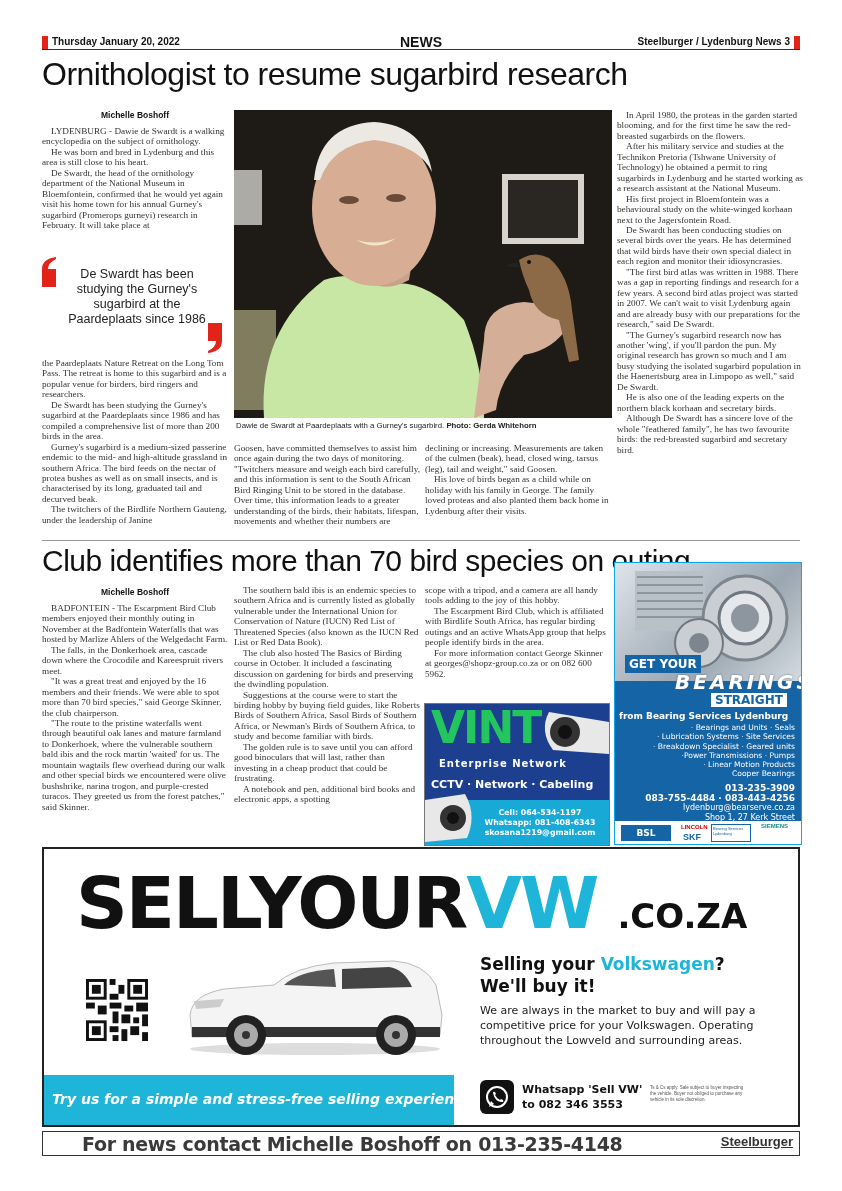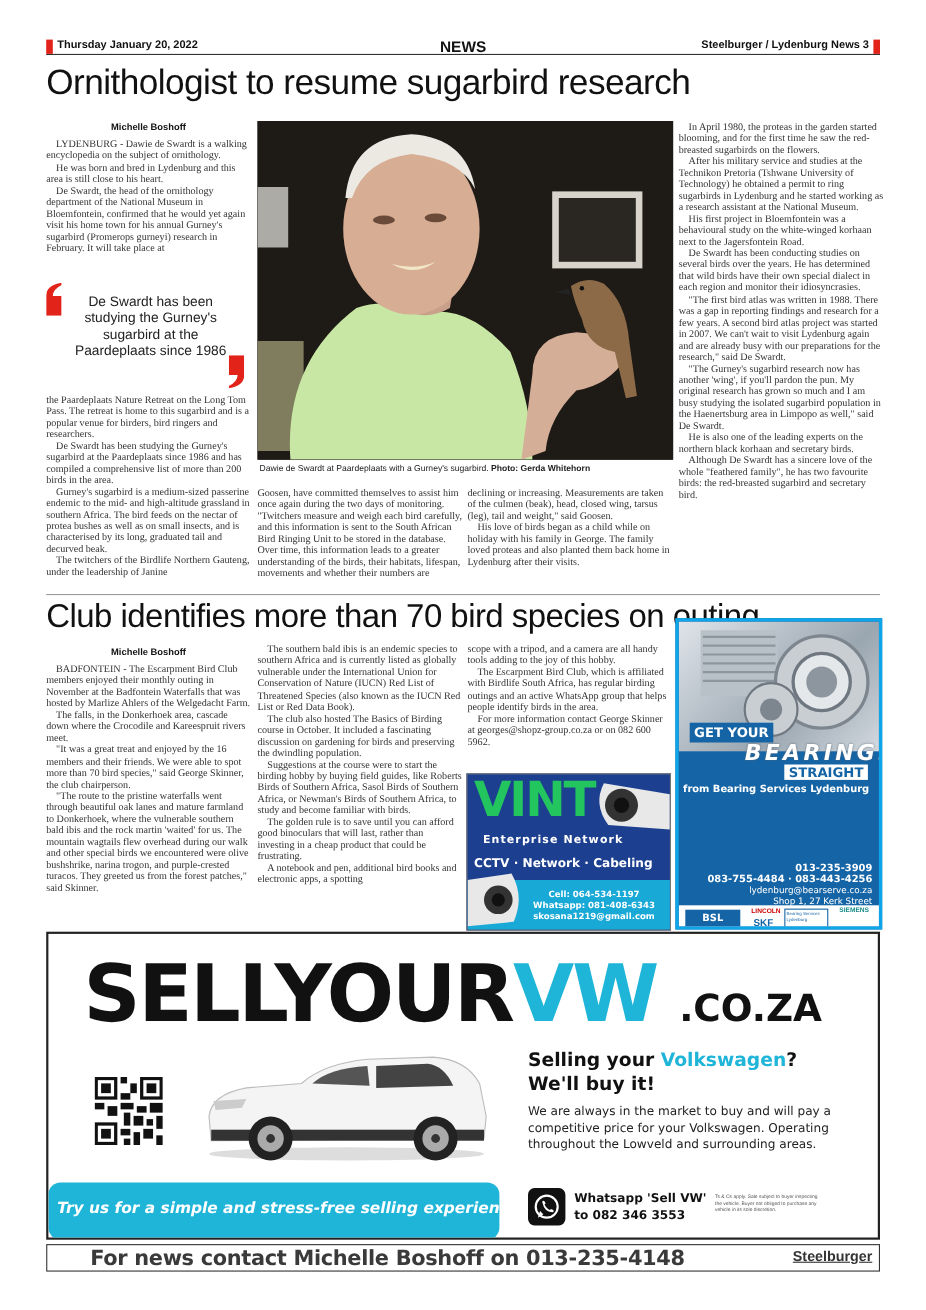--- a/index.html
+++ b/index.html
@@ -32,21 +32,21 @@
   .pull .txt { position: absolute; left: 20px; top: 12px; width: 150px; text-align: center; font: 12.5px/15px "Liberation Sans", sans-serif; color: #222; }
 
   
   .photo { left: 234px; top: 110px; width: 378px; height: 308px; background: #1a1714; overflow: hidden; }
   .caption { left: 236px; top: 421px; font: 7.8px "Liberation Sans", sans-serif; color: #222; white-space: nowrap; }
   .caption b { font-weight: bold; }
 
   
   .vint { left: 424px; top: 703px; width: 186px; height: 143px; border: 1px solid #777; background: #1c3f8f; overflow: hidden; }
   
-  .bear { left: 614px; top: 562px; width: 188px; height: 283px; border: 3px solid #0ea5e9; background: #1565a6; overflow: hidden; }
+  .bear { left: 614px; top: 562px; width: 188px; height: 283px; border: 1px solid #0ea5e9; background: #1565a6; overflow: hidden; }
 
   
   .vw { left: 42px; top: 847px; width: 758px; height: 280px; border: 2px solid #222; background: #fff; overflow: hidden; }
 
   .footer { left: 42px; top: 1131px; width: 758px; height: 25px; border: 1px solid #333; }
   .footer .txt { position: absolute; left: 8px; top: 1px; font: bold 19px "DejaVu Sans", sans-serif; color: #3a3a3a; letter-spacing: -0.3px; white-space: nowrap; margin-left: 31px; }
   .footer .logo { position: absolute; right: 6px; top: 2px; font: bold 13px "Liberation Sans", sans-serif; color: #333; text-decoration: underline; }
 
   .rule { background: #999; }
 </style>
@@ -203,20 +203,28 @@
       <circle cx="130" cy="55" r="26" fill="#e5e8eb" stroke="#6f7880" stroke-width="3"></circle>
       <circle cx="130" cy="55" r="14" fill="#8d969e"></circle>
       <circle cx="84" cy="80" r="24" fill="#c9ced3" stroke="#6f7880" stroke-width="2"></circle>
       <circle cx="84" cy="80" r="10" fill="#7d868e"></circle>
     </svg>
   </div>
   <div style="position:absolute; left:10px; top:92px; background:#1565a6; color:#fff; font:bold 12px 'DejaVu Sans', sans-serif; padding:2px 4px;">GET YOUR</div>
   <div style="position:absolute; left:60px; top:107px; color:#fff; font:italic 900 20px 'DejaVu Sans', sans-serif; letter-spacing:3px; text-shadow:0 0 2px #567;">BEARINGS</div>
   <div style="position:absolute; left:96px; top:130px; background:#fff; color:#1565a6; font:bold 12px 'DejaVu Sans', sans-serif; padding:0 4px;">STRAIGHT</div>
   <div style="position:absolute; left:4px; top:148px; width:182px; color:#fff; font:bold 9px 'DejaVu Sans', sans-serif; white-space:nowrap;">from Bearing Services Lydenburg</div>
+  <div style="position:absolute; right:6px; top:160px; width:180px; text-align:right; color:#fff; font:7.6px/9.3px 'DejaVu Sans', sans-serif;">
+    <div>· Bearings and Units · Seals</div>
+    <div>· Lubrication Systems · Site Services</div>
+    <div>· Breakdown Specialist · Geared units</div>
+    <div>·Power Transmissions · Pumps</div>
+    <div>· Linear Motion Products</div>
+    <div>Cooper Bearings</div>
+  </div>
   <div style="position:absolute; right:6px; top:221px; width:180px; text-align:right; color:#fff; font:8px/9.6px 'DejaVu Sans', sans-serif;">
     <div style="font-weight:bold; font-size:9px;">013-235-3909</div>
     <div style="font-weight:bold; font-size:9px;">083-755-4484 · 083-443-4256</div>
     <div>lydenburg@bearserve.co.za</div>
     <div>Shop 1, 27 Kerk Street</div>
   </div>
   <div style="position:absolute; left:0; top:258px; width:188px; height:38px; background:#ffffff;">
     <div style="position:absolute; left:6px; top:4px; width:50px; height:16px; background:#1565a6; color:#fff; font:bold 9px 'DejaVu Sans', sans-serif; text-align:center; line-height:16px;">BSL</div>
     <div style="position:absolute; left:66px; top:3px; font:bold 6px 'Liberation Sans', sans-serif; color:#c00;">LINCOLN</div>
     <div style="position:absolute; left:68px; top:11px; font:bold 9px 'Liberation Sans', sans-serif; color:#1565a6;">SKF</div>
@@ -276,21 +284,21 @@
       <circle cx="212" cy="90" r="4" fill="#333"></circle>
     <path d="M10 56 L40 54 L36 62 L12 64 Z" fill="#ccc"></path>
   </svg>
 
   <div style="position:absolute; left:436px; top:104px; font:bold 17px/22px 'DejaVu Sans', sans-serif; color:#111;">
     <div><span>Selling your </span><span style="color:#1fb5d8;">Volkswagen</span><span>?</span></div>
     <div>We'll buy it!</div>
   </div>
   <div style="position:absolute; left:436px; top:154px; width:300px; font:11px/15px 'DejaVu Sans', sans-serif; color:#222;">We are always in the market to buy and will pay a competitive price for your Volkswagen. Operating throughout the Lowveld and surrounding areas.</div>
 
-  <div style="position:absolute; left:0; top:226px; width:410px; height:52px; background:#1fb5d8;border-radius:11px;">
+  <div style="position:absolute; left:0; top:226px; width:410px; height:52px; background:#1fb5d8;">
     <div style="position:absolute; left:8px; top:16px; font:italic bold 14px 'DejaVu Sans', sans-serif; color:#fff; white-space:nowrap;">Try us for a simple and stress-free selling experience</div>
   </div>
 
   <div style="position:absolute; left:436px; top:231px; width:34px; height:34px; background:#111; border-radius:6px;">
     <svg width="34" height="34" viewBox="0 0 34 34">
       <circle cx="17" cy="17" r="10" fill="none" stroke="#fff" stroke-width="2"></circle>
       <path d="M9 27 L11 21 L14 24 Z" fill="#fff"></path>
       <path d="M13 13 Q13 11 15 12 L16 14 L15 15 Q17 19 20 20 L21 19 L23 20 Q24 22 22 22 Q15 22 13 13 Z" fill="#fff"></path>
     </svg>
   </div>

